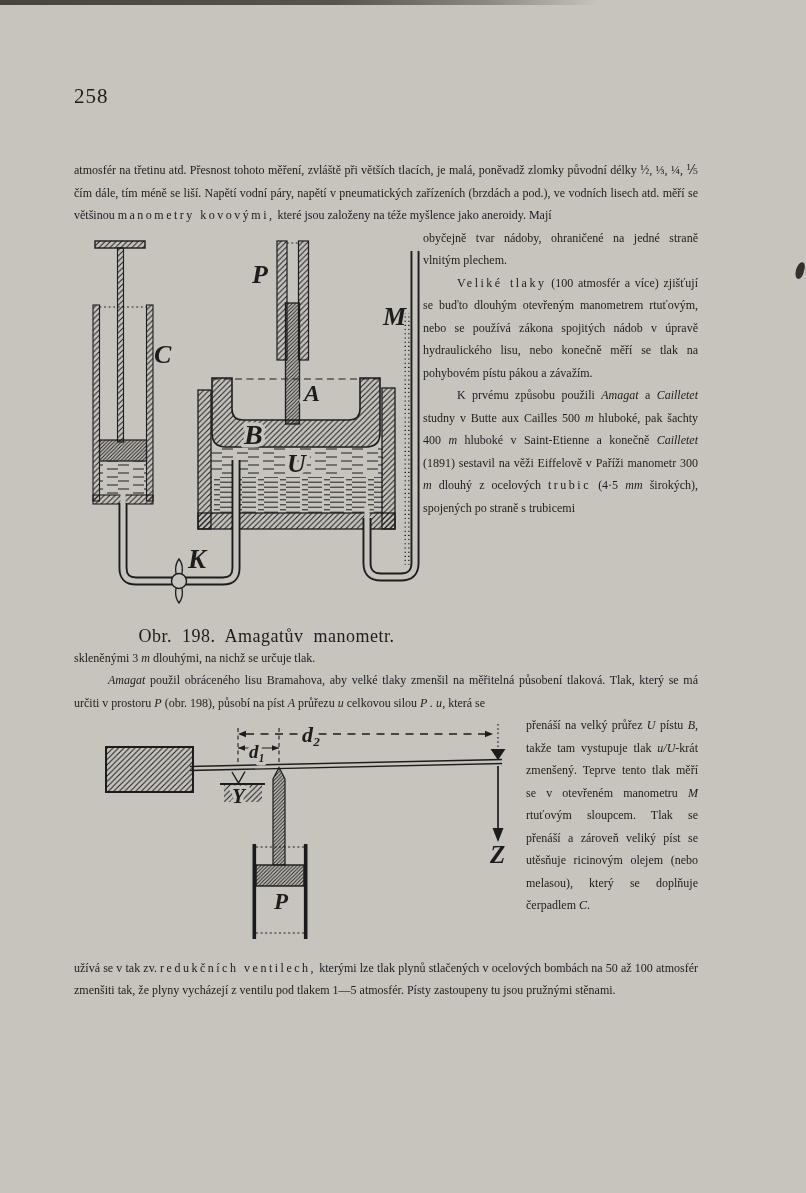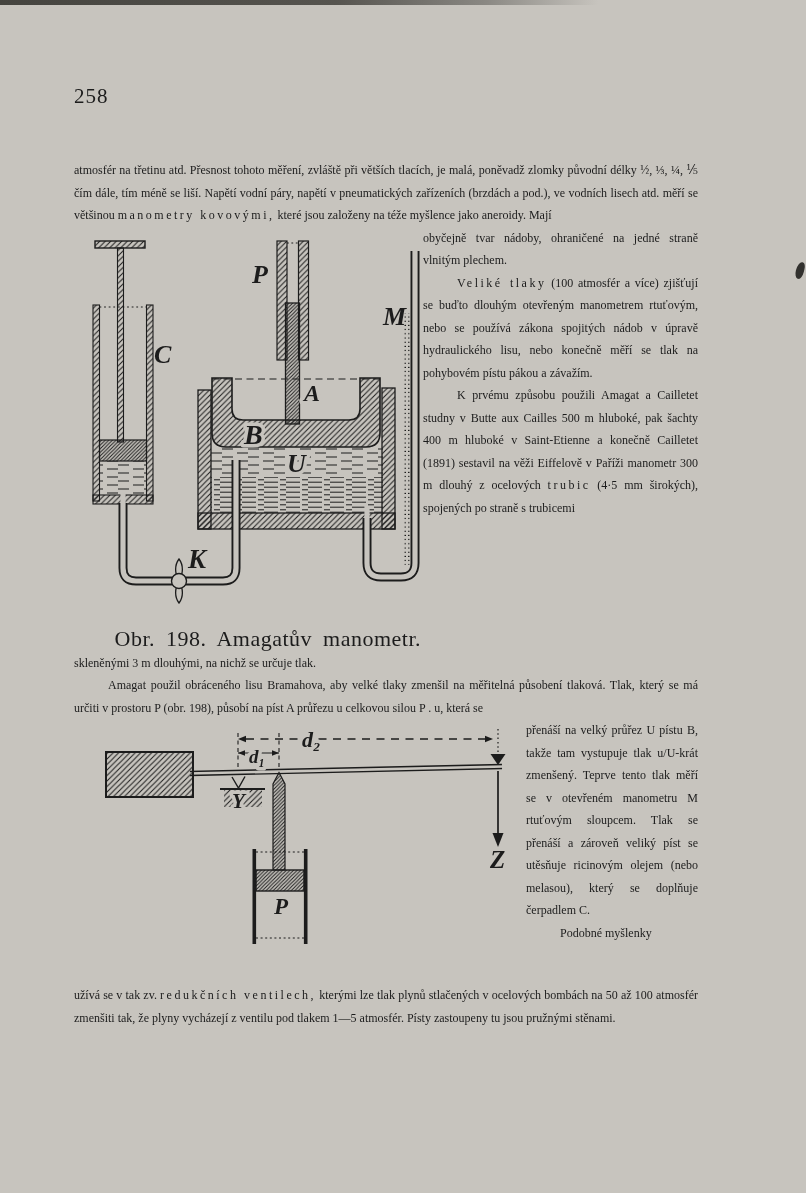--- a/index.html
+++ b/index.html
@@ -20,28 +20,28 @@
     background:#32312e; border-radius:60% 40% 50% 50%; transform:rotate(14deg);
   }
   .content { padding:84px 50px 0 74px; }
   .page-number { font-size:21px; letter-spacing:1px; margin:0 0 50px 0; }
   .para {
     margin:0; text-align:justify;
     font-size:12px; line-height:22.5px;
   }
   .indent { text-indent:34px; }
   .sp { letter-spacing:2.5px; }
-  .i  { }
+  .i  { font-style:italic; }
   .clearfix { clear:left;margin-top:40px; }
   figure { margin:0; }
   .fig { float:left; }
   .fig198 { width:355px; margin:4px 2px 0 -8px; }
   .fig199 { width:440px; margin:6px 0 0 12px; }
   .caption {
-    font-size:22px; margin-top:5px; text-align:right;
+    font-size:18px; margin-top:5px; text-align:center;
     word-spacing:5px; letter-spacing:0.5px;
   }
   .cap198 { padding-left:46px; }
   .cap199 { padding-left:14px; }
   svg { display:block; }
   .fl {
     font-family:"Liberation Serif","DejaVu Serif",serif;
     font-style:italic; font-weight:bold; fill:#1c1c1c;
   }
   .halo { paint-order:stroke; stroke:#c7c4be; stroke-width:7px; stroke-linejoin:round; }
@@ -185,21 +185,20 @@
 
           <text class="fl halo" x="216" y="22" font-size="22">d₂</text>
           <text class="fl halo" x="163" y="38" font-size="19">d₁</text>
           <text class="fl halo" x="146" y="83" font-size="21">Y</text>
           <text class="fl" x="404" y="143" font-size="25">Z</text>
           <text class="fl" x="188" y="189" font-size="23">P</text>
         </svg>
       </figure>
 
       <p class="para col2"><span>přenáší na velký průřez </span><span class="i">U</span><span> pístu </span><span class="i">B</span><span>, takže tam vystupuje tlak </span><span class="i">u/U</span><span>-krát zmenšený. Teprve tento tlak měří se v otevřeném manometru </span><span class="i">M</span><span> rtuťovým sloupcem. Tlak se přenáší a zároveň veliký píst se utěsňuje ricinovým olejem (nebo melasou), který se doplňuje čerpadlem </span><span class="i">C</span><span>.</span></p>
-      <p class="para col2 indent"><span>Podobné myšlenky</span></p>
     </div>
 
     <div class="clearfix">
       <p class="para"><span>užívá se v tak zv. </span><span class="sp">redukčních ventilech,</span><span> kterými lze tlak plynů stlačených v ocelových bombách na 50 až 100 atmosfér zmenšiti tak, že plyny vycházejí z ventilu pod tlakem 1—5 atmosfér. Písty zastoupeny tu jsou pružnými stěnami.</span></p>
     </div>
 
   </div>
 </div>
 
 </body></html>

